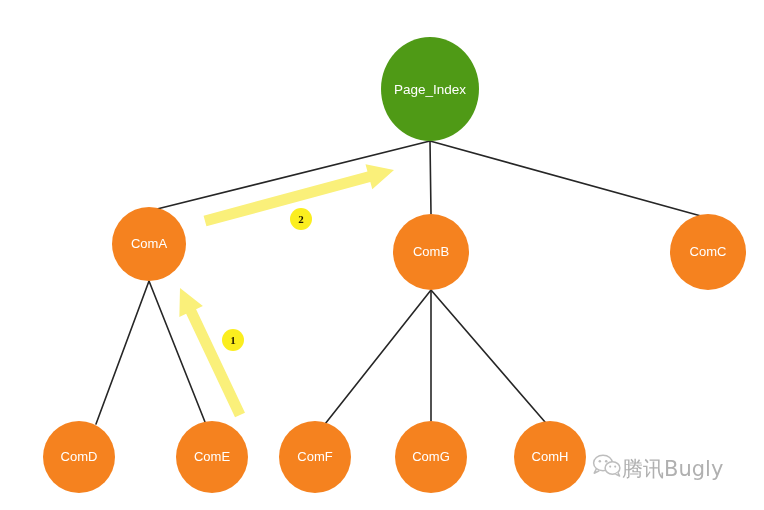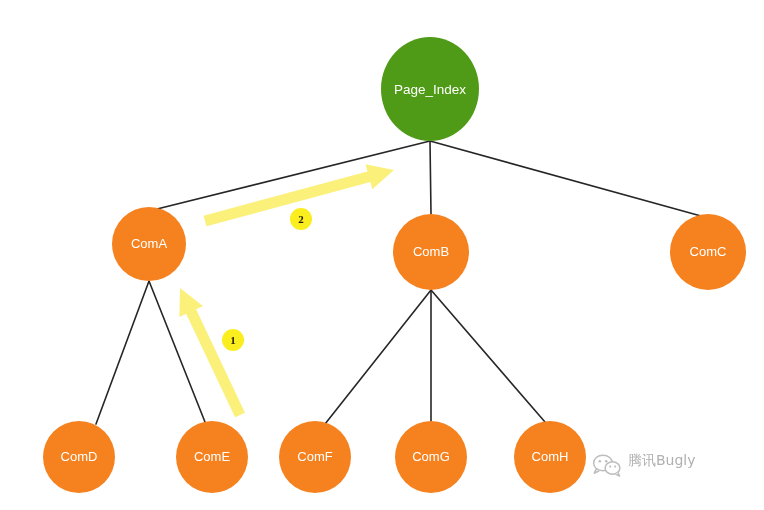--- a/index.html
+++ b/index.html
@@ -45,24 +45,24 @@
     font-weight: bold;
     font-size: 11px;
     fill: #221a00;
     text-anchor: middle;
     dominant-baseline: middle;
     pointer-events: none;
   }
   .watermark {
     position: absolute;
     display: flex;
-    align-items: flex-start;
-    gap: 6px;
+    align-items: flex-end;
+    gap: 0;
     color: #b3b3b3;
-    font-size: 14px;
+    font-size: 21px;
     font-family: "DejaVu Sans", sans-serif;
     white-space: nowrap;
     user-select: none;
   }
   .watermark .wm-text {
     color: #b0b0b0;
     letter-spacing: 0px;
   }
 </style>
 </head>

